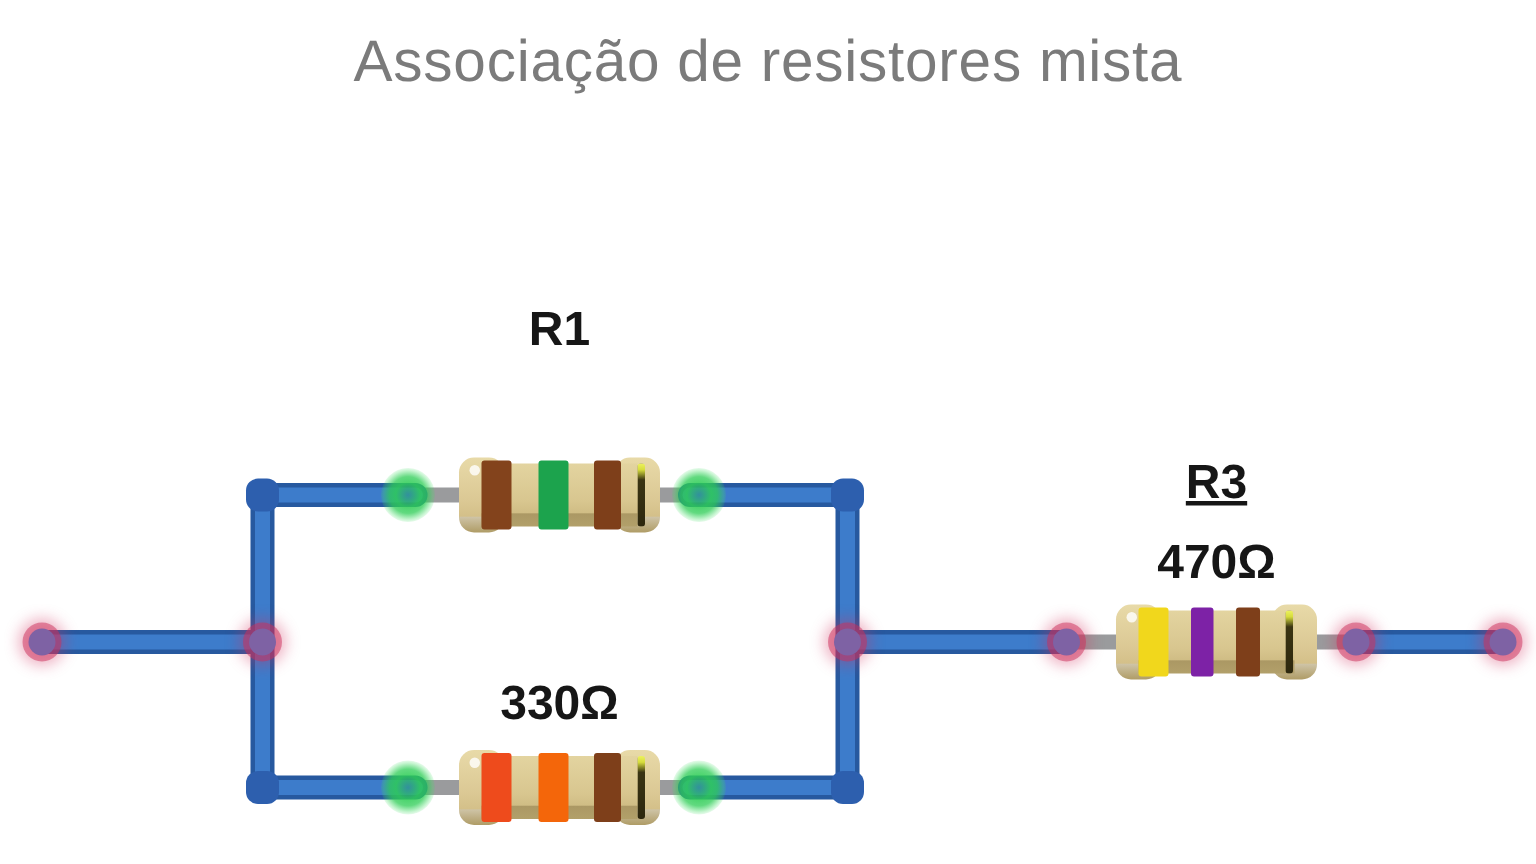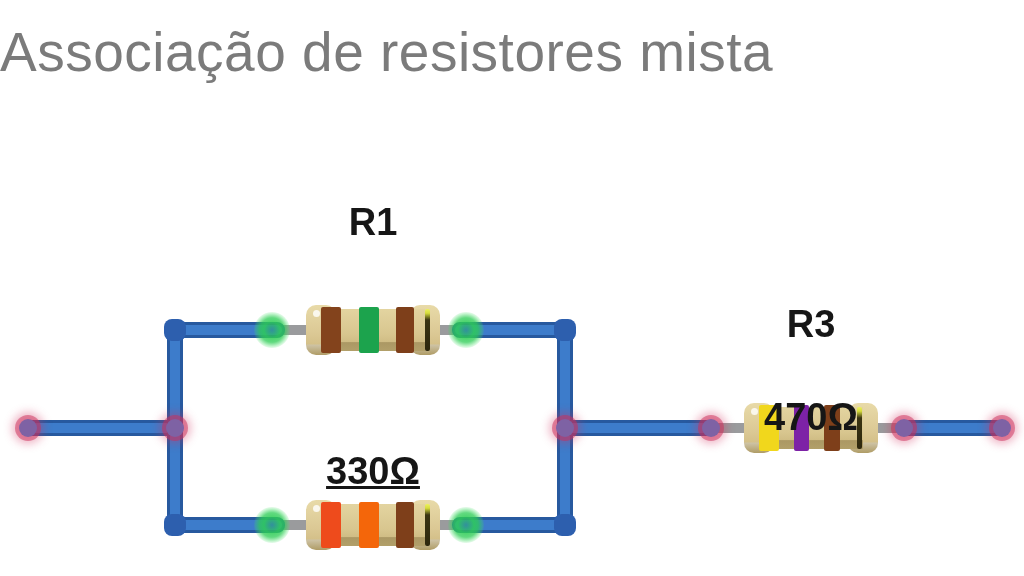--- a/index.html
+++ b/index.html
@@ -1,22 +1,22 @@
 <!DOCTYPE html>
 <html style="--title-gray: #7b7b7b; --label-black: #161616; --wire-fill: #3d7ccb; --wire-border: #27599f; --wire-joint: #2d5fae; --lead-gray: #9a9b9d; --resistor-body-tan: #d8c68f; --green-connection: #2dcd55; --node-core-purple: #7e62a4; --node-ring-red: #cc2d5a;"><head>
 <meta charset="utf-8">
 <style>
   html,body{margin:0;padding:0;background:#ffffff;}
   #screen{
     position:relative;width:1024px;height:576px;background:#ffffff;
     overflow:hidden;font-family:"Liberation Sans", sans-serif;
   }
   .title{
-    position:absolute;top:20px;left:0;width:100%;text-align:left;
-    font-size:55px;font-weight:400;color:var(--title-gray,#7b7b7b);
+    position:absolute;top:20px;left:0;width:100%;text-align:center;
+    font-size:39px;font-weight:400;color:var(--title-gray,#7b7b7b);
     letter-spacing:0.5px;
   }
   
   .wire{
     position:absolute;background:var(--wire-fill,#3d7ccb);
     border:3px solid var(--wire-border,#27599f);
     border-radius:9px;box-sizing:border-box;z-index:2;
   }
   .joint{
     position:absolute;width:22px;height:22px;border-radius:8px;
@@ -58,21 +58,21 @@
   }
   
   .node{
     position:absolute;width:18px;height:18px;border-radius:50%;z-index:6;
     background:var(--node-core-purple,#7e62a4);
     box-shadow:0 0 0 4px rgba(204,45,90,0.50), 0 0 9px 7px rgba(210,50,95,0.35);
   }
   
   .lbl{
     position:absolute;width:200px;text-align:center;z-index:7;
-    font-size:38px;font-weight:700;color:var(--label-black,#161616);
+    font-size:32px;font-weight:700;color:var(--label-black,#161616);
     line-height:1;
   }
 </style>
 </head>
 <body>
 
 <div id="screen">
 
   <div class="title">Associação de resistores mista</div>
 
@@ -137,17 +137,17 @@
   <div class="conn" style="left:448px;top:507px;"></div>
 
   <div class="node" style="left:19px;top:419px;"></div>
   <div class="node" style="left:166px;top:419px;"></div>
   <div class="node" style="left:556px;top:419px;"></div>
   <div class="node" style="left:702px;top:419px;"></div>
   <div class="node" style="left:895px;top:419px;"></div>
   <div class="node" style="left:993px;top:419px;"></div>
 
   <div class="lbl" style="left:273px;top:203px;">R1</div>
-  <div class="lbl" style="left:273px;top:452px;text-decoration:underline;">330Ω</div>
-  <div class="lbl" style="left:711px;top:305px;">R3</div>
-  <div class="lbl" style="left:711px;top:358px;margin-top:40px;">470Ω</div>
+  <div class="lbl" style="left:273px;top:452px;">330Ω</div>
+  <div class="lbl" style="left:711px;top:305px;text-decoration:underline;">R3</div>
+  <div class="lbl" style="left:711px;top:358px;">470Ω</div>
 
 </div>
 
 </body></html>

